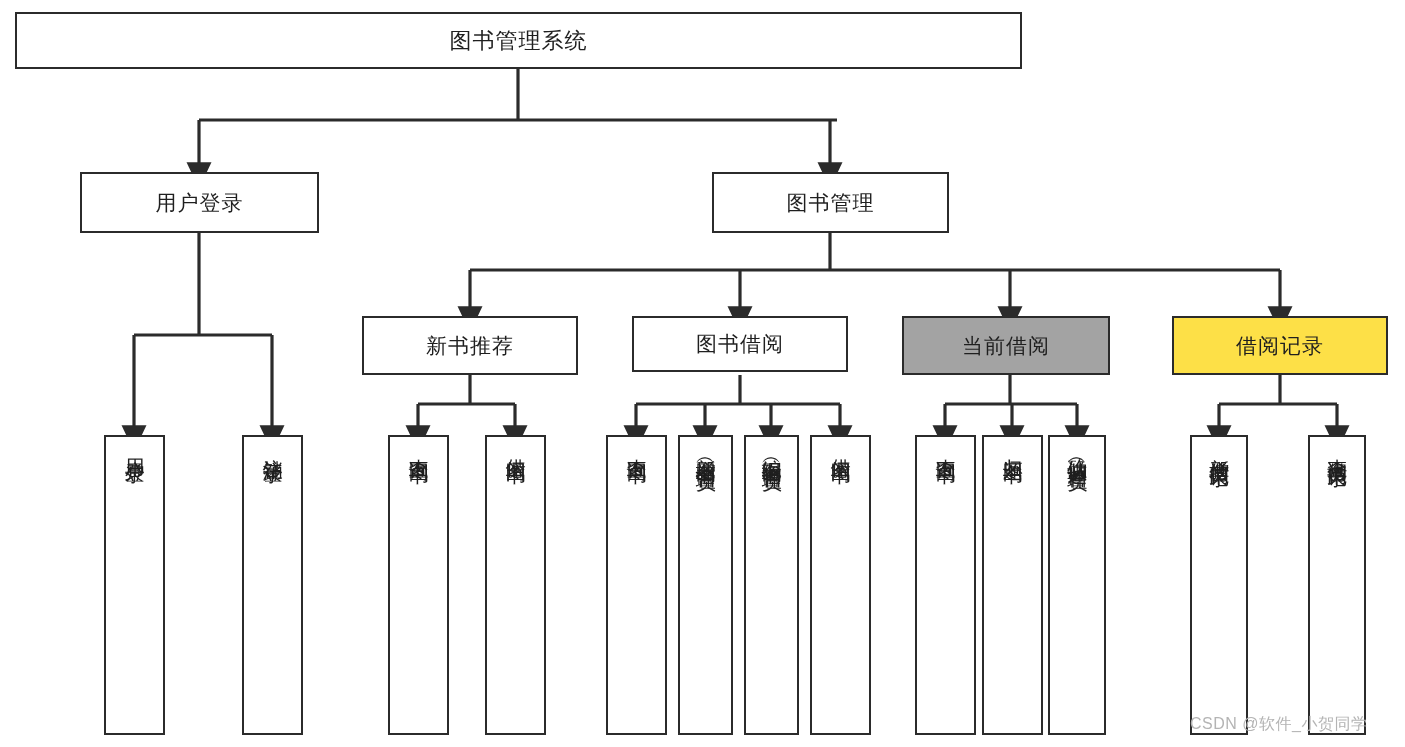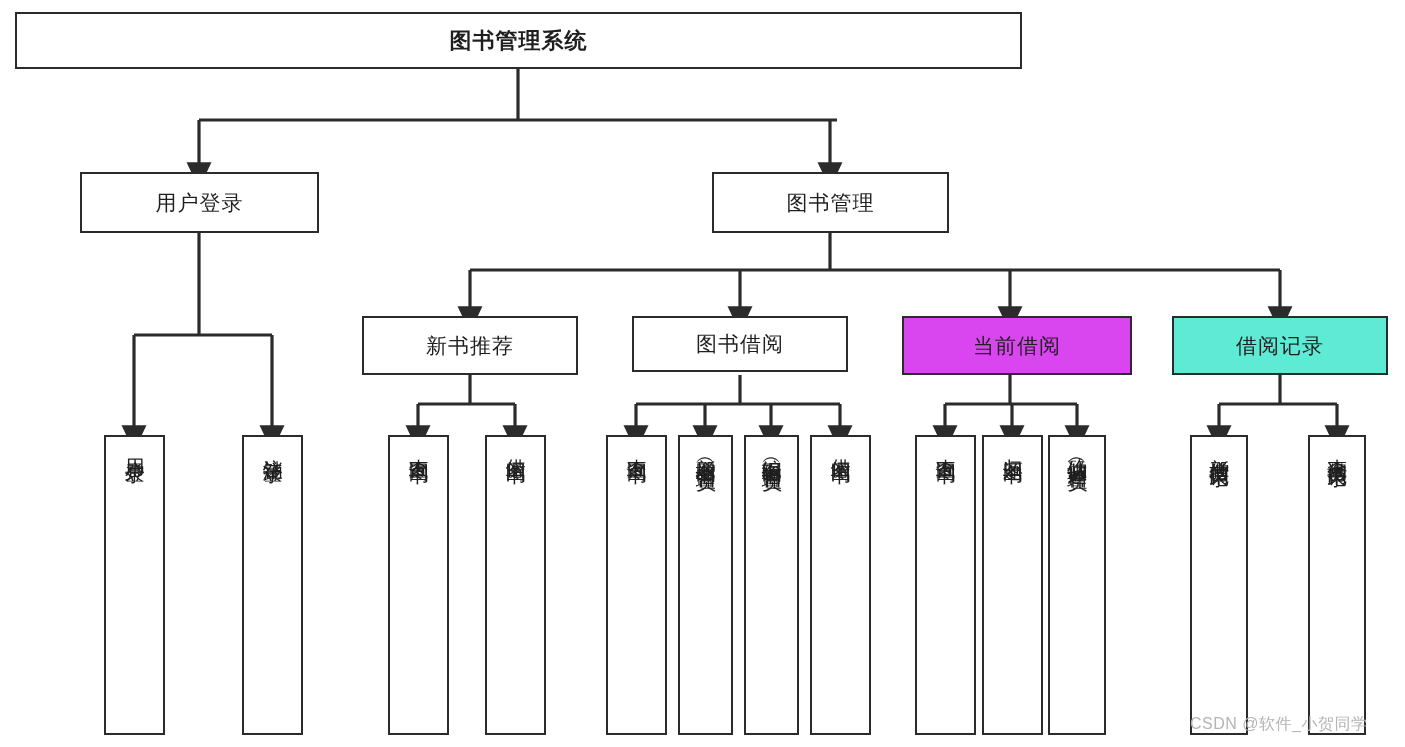--- a/index.html
+++ b/index.html
@@ -47,21 +47,20 @@
   }
   .node.v .vtext {
     writing-mode: vertical-rl;
     text-orientation: upright;
     line-height: 1.18;
     letter-spacing: 2px;
     white-space: nowrap;
   }
   .node.title {
     font-size: 22px;
-    font-weight: bold;
   }
   .watermark {
     position: absolute;
     font-size: 16px;
     color: #b4b4b4;
     white-space: nowrap;
     letter-spacing: 0.5px;
   }
 </style>
 </head>
@@ -129,24 +128,24 @@
   <div class="node h" style="left: 362px; top: 316px; width: 216px; height: 59px; border-color: rgb(43, 43, 43); background: rgb(255, 255, 255); color: rgb(31, 31, 31);">
     <span>新书推荐</span>
   </div>
 
   <div class="node h" style="left: 712px; top: 172px; width: 237px; height: 61px; border-color: rgb(43, 43, 43); background: rgb(255, 255, 255); color: rgb(31, 31, 31);">
     <span>图书管理</span>
   </div>
   <div class="node h" style="left: 632px; top: 316px; width: 216px; height: 56px; border-color: rgb(43, 43, 43); background: rgb(255, 255, 255); color: rgb(31, 31, 31);">
     <span>图书借阅</span>
   </div>
-  <div class="node h" style="left: 902px; top: 316px; width: 230px; height: 59px; border-color: rgb(43, 43, 43); background: #d946ef; color: rgb(31, 31, 31);">
+  <div class="node h" style="left: 902px; top: 316px; width: 208px; height: 59px; border-color: rgb(43, 43, 43); background: #a3a3a3; color: rgb(31, 31, 31);">
     <span>当前借阅</span>
   </div>
-  <div class="node h" style="left: 1172px; top: 316px; width: 216px; height: 59px; border-color: rgb(43, 43, 43); background: #5eead4; color: rgb(31, 31, 31);">
+  <div class="node h" style="left: 1172px; top: 316px; width: 216px; height: 59px; border-color: rgb(43, 43, 43); background: #fde047; color: rgb(31, 31, 31);">
     <span>借阅记录</span>
   </div>
 
   <div class="node v" style="left: 104px; top: 435px; width: 61px; height: 300px; border-color: rgb(43, 43, 43); background: rgb(255, 255, 255); color: rgb(31, 31, 31);">
     <span class="vtext">用户登录</span>
   </div>
   <div class="node v" style="left: 242px; top: 435px; width: 61px; height: 300px; border-color: rgb(43, 43, 43); background: rgb(255, 255, 255); color: rgb(31, 31, 31);">
     <span class="vtext">注销登录</span>
   </div>
   <div class="node v" style="left: 388px; top: 435px; width: 61px; height: 300px; border-color: rgb(43, 43, 43); background: rgb(255, 255, 255); color: rgb(31, 31, 31);">

